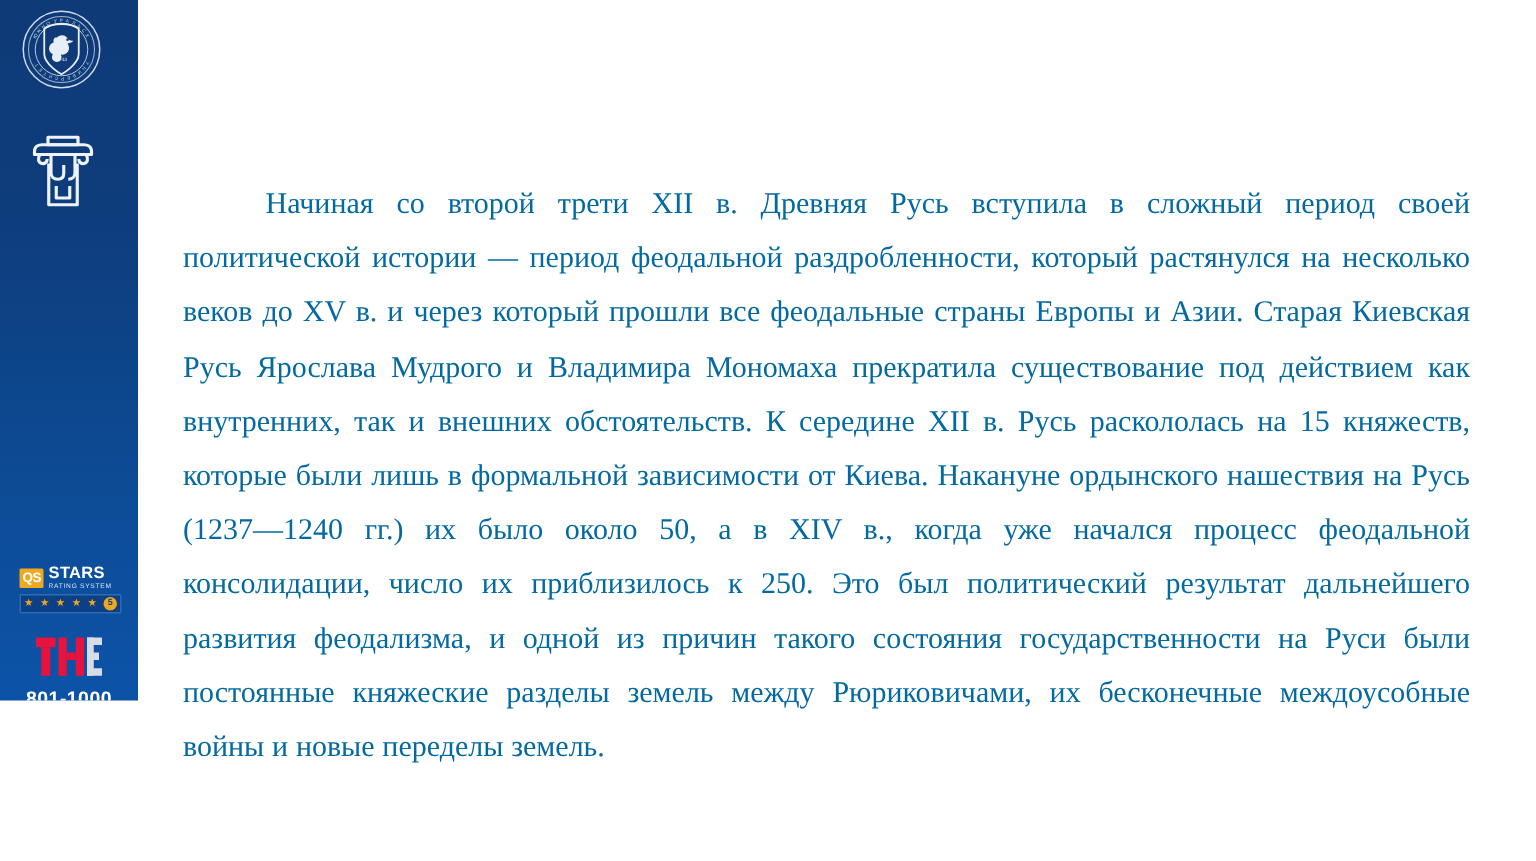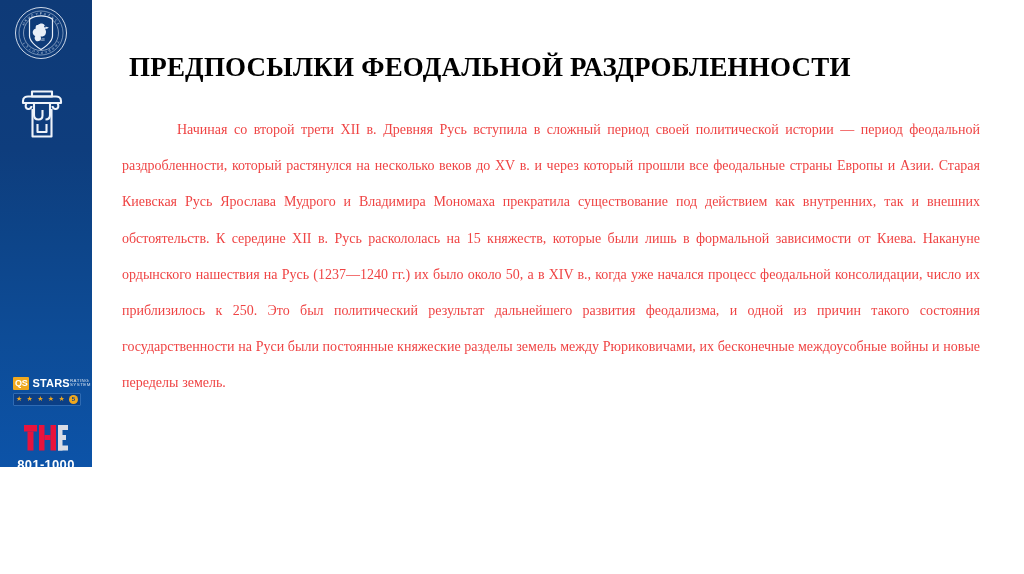--- a/index.html
+++ b/index.html
@@ -71,20 +71,21 @@
     font-family: "Liberation Sans", sans-serif;
     font-weight: bold;
     font-size: 9px;
     line-height: 11px;
     padding: 1px 2px;
     letter-spacing: -0.3px;
     border-radius: 1px;
   }
   .qs-stars-words {
     display: flex;
+    flex-direction: column;
     line-height: 1;
   }
   .qs-stars-title {
     color: #ffffff;
     font-family: "Liberation Sans", sans-serif;
     font-weight: bold;
     font-size: 11px;
     letter-spacing: 0.2px;
   }
   .qs-stars-sub {
@@ -211,23 +212,23 @@
     color: #000000;
     letter-spacing: 0.2px;
     white-space: nowrap;
   }
   .slide-body {
     position: absolute;
     left: 30px;
     top: 98px;
     width: 858px;
     font-family: "Liberation Serif", "DejaVu Serif", serif;
-    font-size: 14px;
+    font-size: 20px;
     line-height: 36.2px;
-    color: #ef4444;
+    color: #0369a1;
     text-align: justify;
     text-indent: 55px;
     hyphens: none;
     word-spacing: 0.2px;
   }
 </style>
 </head>
 <body>
 
 <div class="slide">
@@ -327,17 +328,16 @@
 
     <div class="qs-block">
       <div class="qs-logo">QS</div>
       <div class="qs-rank">169</div>
       <div class="qs-sub">5</div>
     </div>
 
   </aside>
 
   <main class="content">
-    <h1 class="slide-title">ПРЕДПОСЫЛКИ ФЕОДАЛЬНОЙ РАЗДРОБЛЕННОСТИ</h1>
     <p class="slide-body">Начиная со второй трети XII в. Древняя Русь вступила в сложный период своей политической истории — период феодальной раздробленности, который растянулся на несколько веков до XV в. и через который прошли все феодальные страны Европы и Азии. Старая Киевская Русь Ярослава Мудрого и Владимира Мономаха прекратила существование под действием как внутренних, так и внешних обстоятельств. К середине XII в. Русь раскололась на 15 княжеств, которые были лишь в формальной зависимости от Киева. Накануне ордынского нашествия на Русь (1237—1240 гг.) их было около 50, а в XIV в., когда уже начался процесс феодальной консолидации, число их приблизилось к 250. Это был политический результат дальнейшего развития феодализма, и одной из причин такого состояния государственности на Руси были постоянные княжеские разделы земель между Рюриковичами, их бесконечные междоусобные войны и новые переделы земель.</p>
   </main>
 
 </div>
 
 </body></html>

